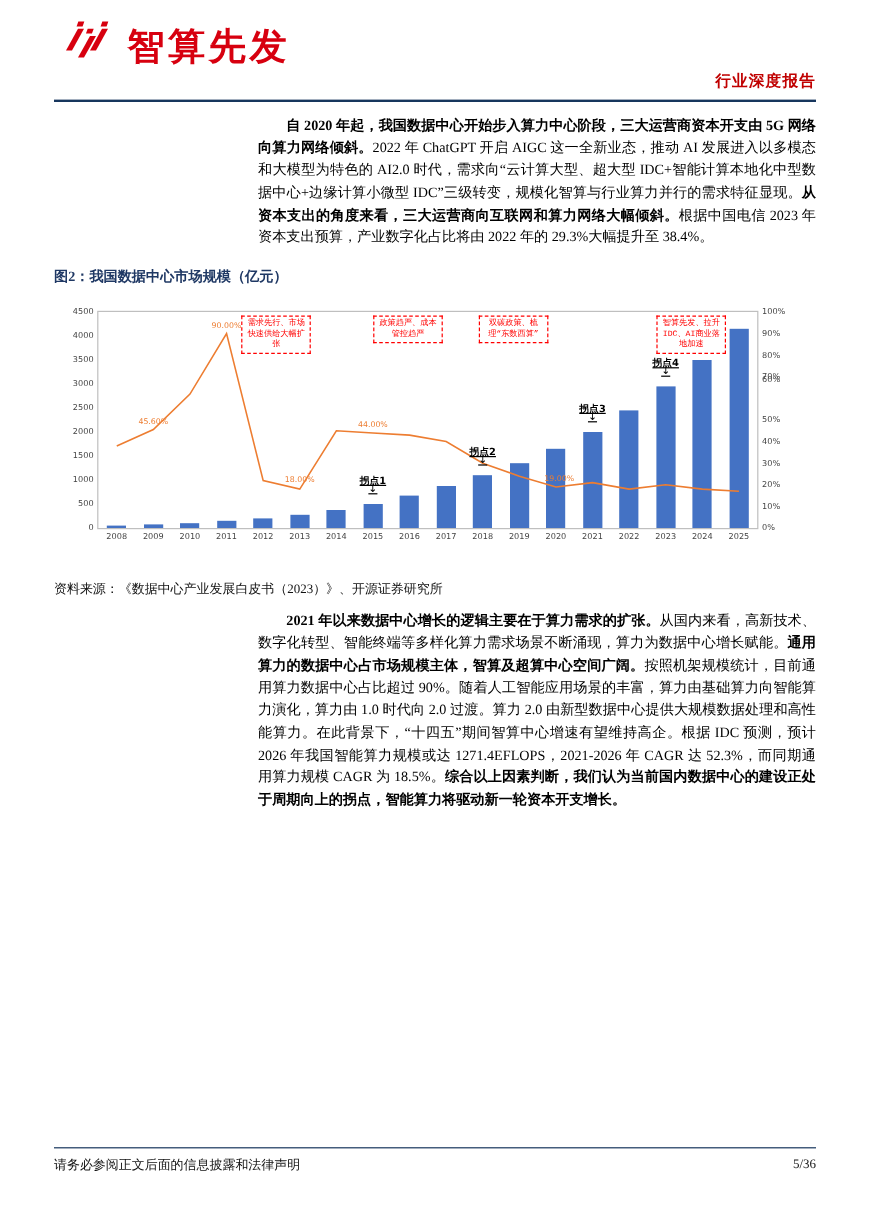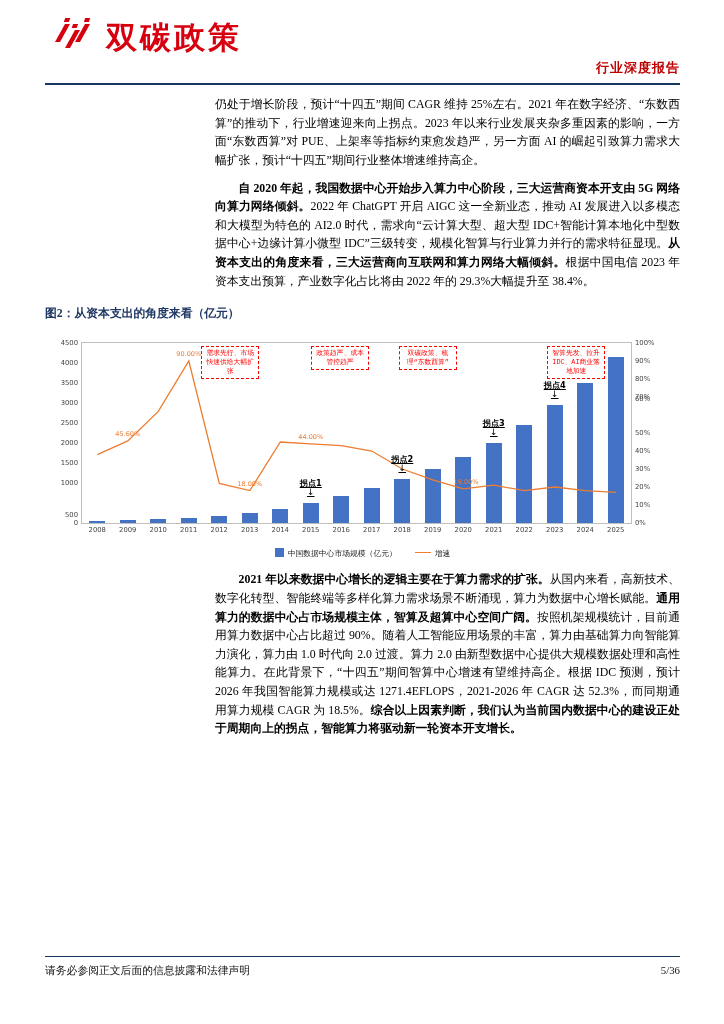--- a/index.html
+++ b/index.html
@@ -53,32 +53,31 @@
           <g fill="#d7000f">
             <polygon points="4,26 14,8 19,8 9,26"></polygon>
             <polygon points="14,32 24,14 29,14 19,32"></polygon>
             <polygon points="24,26 34,8 39,8 29,26"></polygon>
             <rect x="15" y="2" width="5" height="4" transform="skewX(-20)"></rect>
             <rect x="25" y="8" width="5" height="4" transform="skewX(-20)"></rect>
             <rect x="35" y="2" width="5" height="4" transform="skewX(-20)"></rect>
           </g>
         </svg>
       </span>
-      <span class="logo-text">双碳政策</span>
+      <span class="logo-text">智算先发</span>
     </div>
     <div class="report-type">行业深度报告</div>
   </div>
   <div class="rule"></div>
 
   <div class="text-col">
-    <p class="body"><span>仍处于增长阶段，预计“十四五”期间 CAGR 维持 25%左右。2021 年在数字经济、“东数西算”的推动下，行业增速迎来向上拐点。2023 年以来行业发展夹杂多重因素的影响，一方面“东数西算”对 PUE、上架率等指标约束愈发趋严，另一方面 AI 的崛起引致算力需求大幅扩张，预计“十四五”期间行业整体增速维持高企。</span></p>
     <p class="body indent"><b>自 2020 年起，我国数据中心开始步入算力中心阶段，三大运营商资本开支由 5G 网络向算力网络倾斜。</b><span>2022 年 ChatGPT 开启 AIGC 这一全新业态，推动 AI 发展进入以多模态和大模型为特色的 AI2.0 时代，需求向“云计算大型、超大型 IDC+智能计算本地化中型数据中心+边缘计算小微型 IDC”三级转变，规模化智算与行业算力并行的需求特征显现。</span><b>从资本支出的角度来看，三大运营商向互联网和算力网络大幅倾斜。</b><span>根据中国电信 2023 年资本支出预算，产业数字化占比将由 2022 年的 29.3%大幅提升至 38.4%。</span></p>
   </div>
 
-  <div class="fig-caption">图2：从资本支出的角度来看（亿元）</div>
+  <div class="fig-caption">图2：我国数据中心市场规模（亿元）</div>
 
   <div class="chart">
     <div class="plot" id="plot">
         <div class="bar" style="left: 7.32px; width: 15.86px; height: 2px; background: rgb(68, 114, 196);"></div>
         <div class="bar" style="left: 37.82px; width: 15.86px; height: 2.8px; background: rgb(68, 114, 196);"></div>
         <div class="bar" style="left: 68.32px; width: 15.86px; height: 4px; background: rgb(68, 114, 196);"></div>
         <div class="bar" style="left: 98.82px; width: 15.86px; height: 5.6px; background: rgb(68, 114, 196);"></div>
         <div class="bar" style="left: 129.32px; width: 15.86px; height: 7.6px; background: rgb(68, 114, 196);"></div>
         <div class="bar" style="left: 159.82px; width: 15.86px; height: 10.4px; background: rgb(68, 114, 196);"></div>
         <div class="bar" style="left: 190.32px; width: 15.86px; height: 14.4px; background: rgb(68, 114, 196);"></div>
@@ -105,21 +104,21 @@
         <div class="xtick" style="left: 289.75px;">2017</div>
         <div class="xtick" style="left: 320.25px;">2018</div>
         <div class="xtick" style="left: 350.75px;">2019</div>
         <div class="xtick" style="left: 381.25px;">2020</div>
         <div class="xtick" style="left: 411.75px;">2021</div>
         <div class="xtick" style="left: 442.25px;">2022</div>
         <div class="xtick" style="left: 472.75px;">2023</div>
         <div class="xtick" style="left: 503.25px;">2024</div>
         <div class="xtick" style="left: 533.75px;">2025</div>
         <div class="ytickl" style="bottom: 0px;">0</div>
-        <div class="ytickl" style="bottom: 8px;">500</div>
+        <div class="ytickl" style="bottom: 20px;">500</div>
         <div class="ytickl" style="bottom: 40px;">1000</div>
         <div class="ytickl" style="bottom: 60px;">1500</div>
         <div class="ytickl" style="bottom: 80px;">2000</div>
         <div class="ytickl" style="bottom: 100px;">2500</div>
         <div class="ytickl" style="bottom: 120px;">3000</div>
         <div class="ytickl" style="bottom: 140px;">3500</div>
         <div class="ytickl" style="bottom: 160px;">4000</div>
         <div class="ytickl" style="bottom: 180px;">4500</div>
         <div class="ytickr" style="bottom: 0px;">0%</div>
         <div class="ytickr" style="bottom: 18px;">10%</div>
@@ -154,26 +153,23 @@
         </div>
         <div class="inflect" style="left: 411.75px; top: 76px;">
           <div>拐点3</div>
           <div class="arr">↓</div>
         </div>
         <div class="inflect" style="left: 472.75px; top: 38px;">
           <div>拐点4</div>
           <div class="arr">↓</div>
         </div>
       </div>
-    <div class="legend" id="legend">
-        <span><span class="sw" style="background: rgb(68, 114, 196);"></span><span>中国数据中心市场规模（亿元）</span></span>
-        <span><span class="ln" style="border-top-color: rgb(237, 125, 49);"></span><span>增速</span></span>
-      </div>
   </div>
 
+  <div class="source">资料来源：《数据中心产业发展白皮书（2023）》、开源证券研究所</div>
 
   <div class="text-col">
     <p class="body indent"><b>2021 年以来数据中心增长的逻辑主要在于算力需求的扩张。</b><span>从国内来看，高新技术、数字化转型、智能终端等多样化算力需求场景不断涌现，算力为数据中心增长赋能。</span><b>通用算力的数据中心占市场规模主体，智算及超算中心空间广阔。</b><span>按照机架规模统计，目前通用算力数据中心占比超过 90%。随着人工智能应用场景的丰富，算力由基础算力向智能算力演化，算力由 1.0 时代向 2.0 过渡。算力 2.0 由新型数据中心提供大规模数据处理和高性能算力。在此背景下，“十四五”期间智算中心增速有望维持高企。根据 IDC 预测，预计 2026 年我国智能算力规模或达 1271.4EFLOPS，2021-2026 年 CAGR 达 52.3%，而同期通用算力规模 CAGR 为 18.5%。</span><b>综合以上因素判断，我们认为当前国内数据中心的建设正处于周期向上的拐点，智能算力将驱动新一轮资本开支增长。</b></p>
   </div>
 
   <div class="footer">
     <div class="footer-rule"></div>
     <div class="footer-row">
       <span>请务必参阅正文后面的信息披露和法律声明</span>
       <span>5/36</span>

